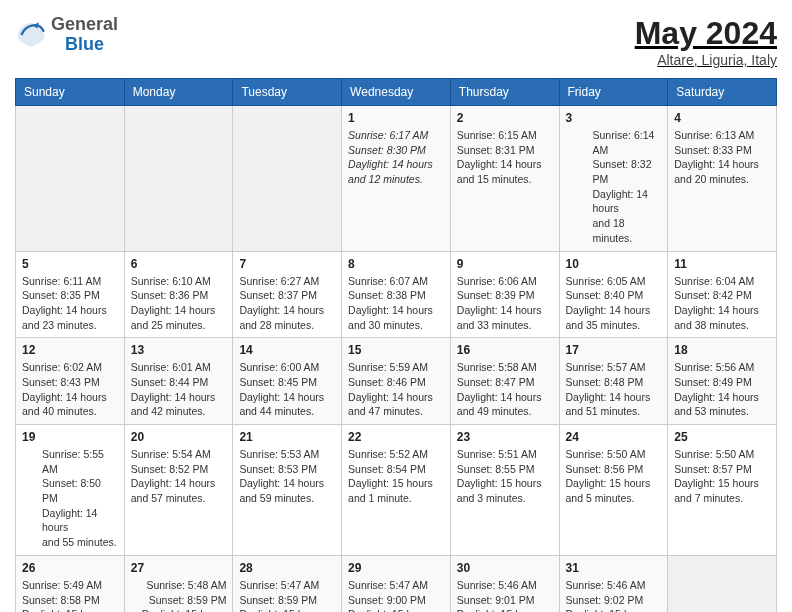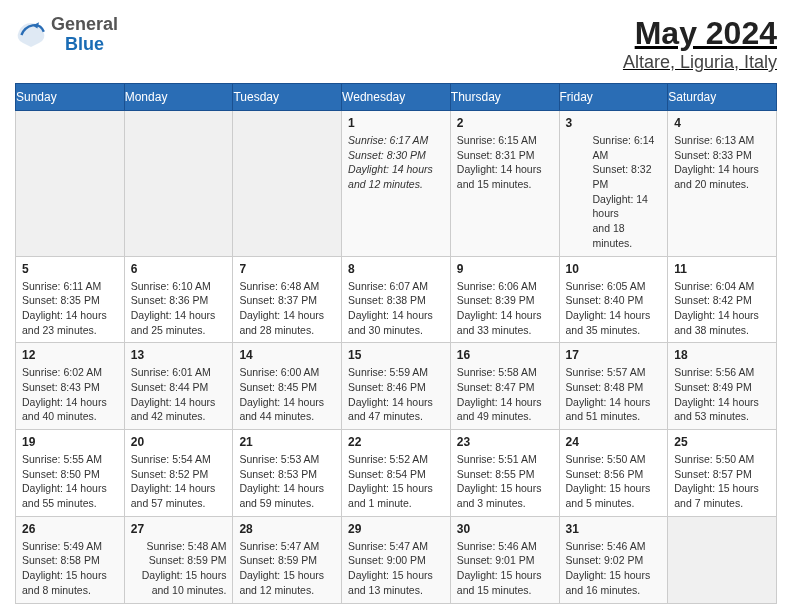--- a/index.html
+++ b/index.html
@@ -36,33 +36,33 @@
     .title-block {
       text-align: right;
       text-decoration: underline;
     }
     .month-title {
       font-size: 32px;
       font-weight: bold;
       color: #222;
     }
     .location {
-      font-size: 18px;
+      font-size: 14px;
       color: #444;
     }
     .calendar {
       width: 100%;
       border-collapse: collapse;
       font-size: 11px;
     }
     .calendar th {
       background: #2a6db5;
       color: white;
       text-align: left;
-      padding: 6px 0;
+      padding: 6px 8px;
       font-size: 12px;
       font-weight: normal;
       border: 1px solid #1a5090;
     }
     .calendar td {
       border: 1px solid #ccc;
       vertical-align: top;
       padding: 5px 6px;
       min-height: 70px;
       height: 80px;
@@ -167,21 +167,21 @@
         </td>
         <td>
           <div class="day-num">6</div>
           <div class="day-info" style="white-space: pre-line;">Sunrise: 6:10 AM
 Sunset: 8:36 PM
 Daylight: 14 hours
 and 25 minutes.</div>
         </td>
         <td>
           <div class="day-num">7</div>
-          <div class="day-info" style="white-space: pre-line;">Sunrise: 6:48 AM
+          <div class="day-info" style="white-space: pre-line;">Sunrise: 6:27 AM
 Sunset: 8:37 PM
 Daylight: 14 hours
 and 28 minutes.</div>
         </td>
         <td>
           <div class="day-num">8</div>
           <div class="day-info" style="white-space: pre-line;">Sunrise: 6:07 AM
 Sunset: 8:38 PM
 Daylight: 14 hours
 and 30 minutes.</div>
@@ -255,21 +255,21 @@
           <div class="day-num">18</div>
           <div class="day-info" style="white-space: pre-line;">Sunrise: 5:56 AM
 Sunset: 8:49 PM
 Daylight: 14 hours
 and 53 minutes.</div>
         </td>
       </tr>
       <tr>
         <td>
           <div class="day-num">19</div>
-          <div class="day-info" style="white-space: pre-line;">Sunrise: 5:55 AM
+          <div class="day-info" style="white-space: pre-line; margin-left: 20px;">Sunrise: 5:55 AM
 Sunset: 8:50 PM
 Daylight: 14 hours
 and 55 minutes.</div>
         </td>
         <td>
           <div class="day-num">20</div>
           <div class="day-info" style="white-space: pre-line;">Sunrise: 5:54 AM
 Sunset: 8:52 PM
 Daylight: 14 hours
 and 57 minutes.</div>

